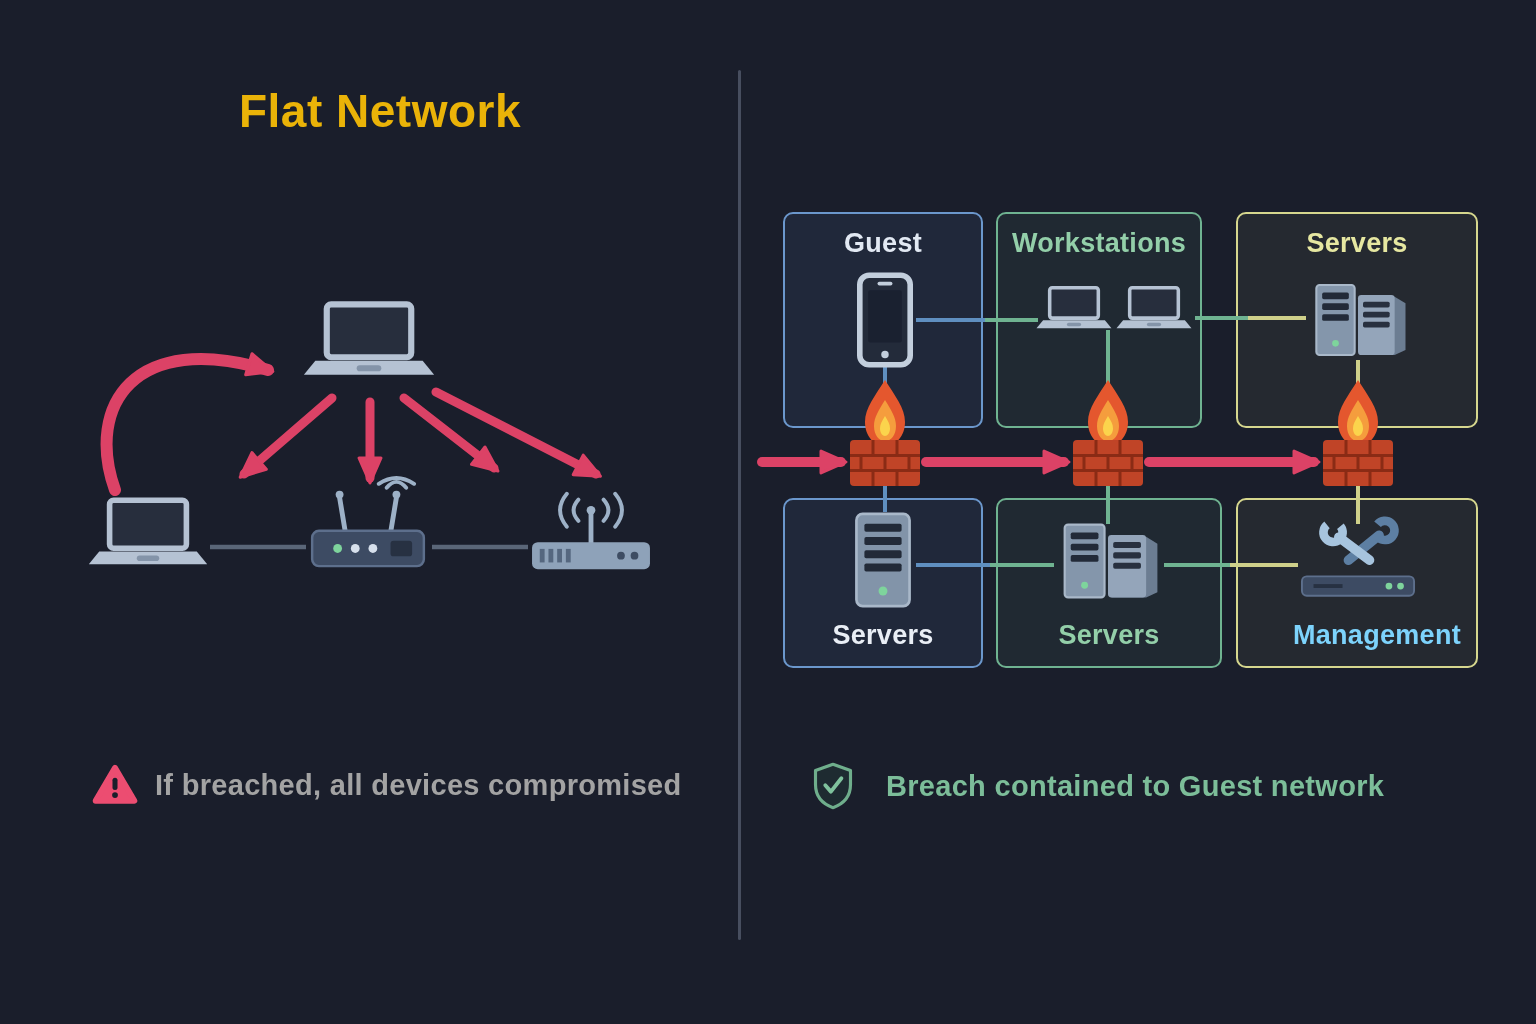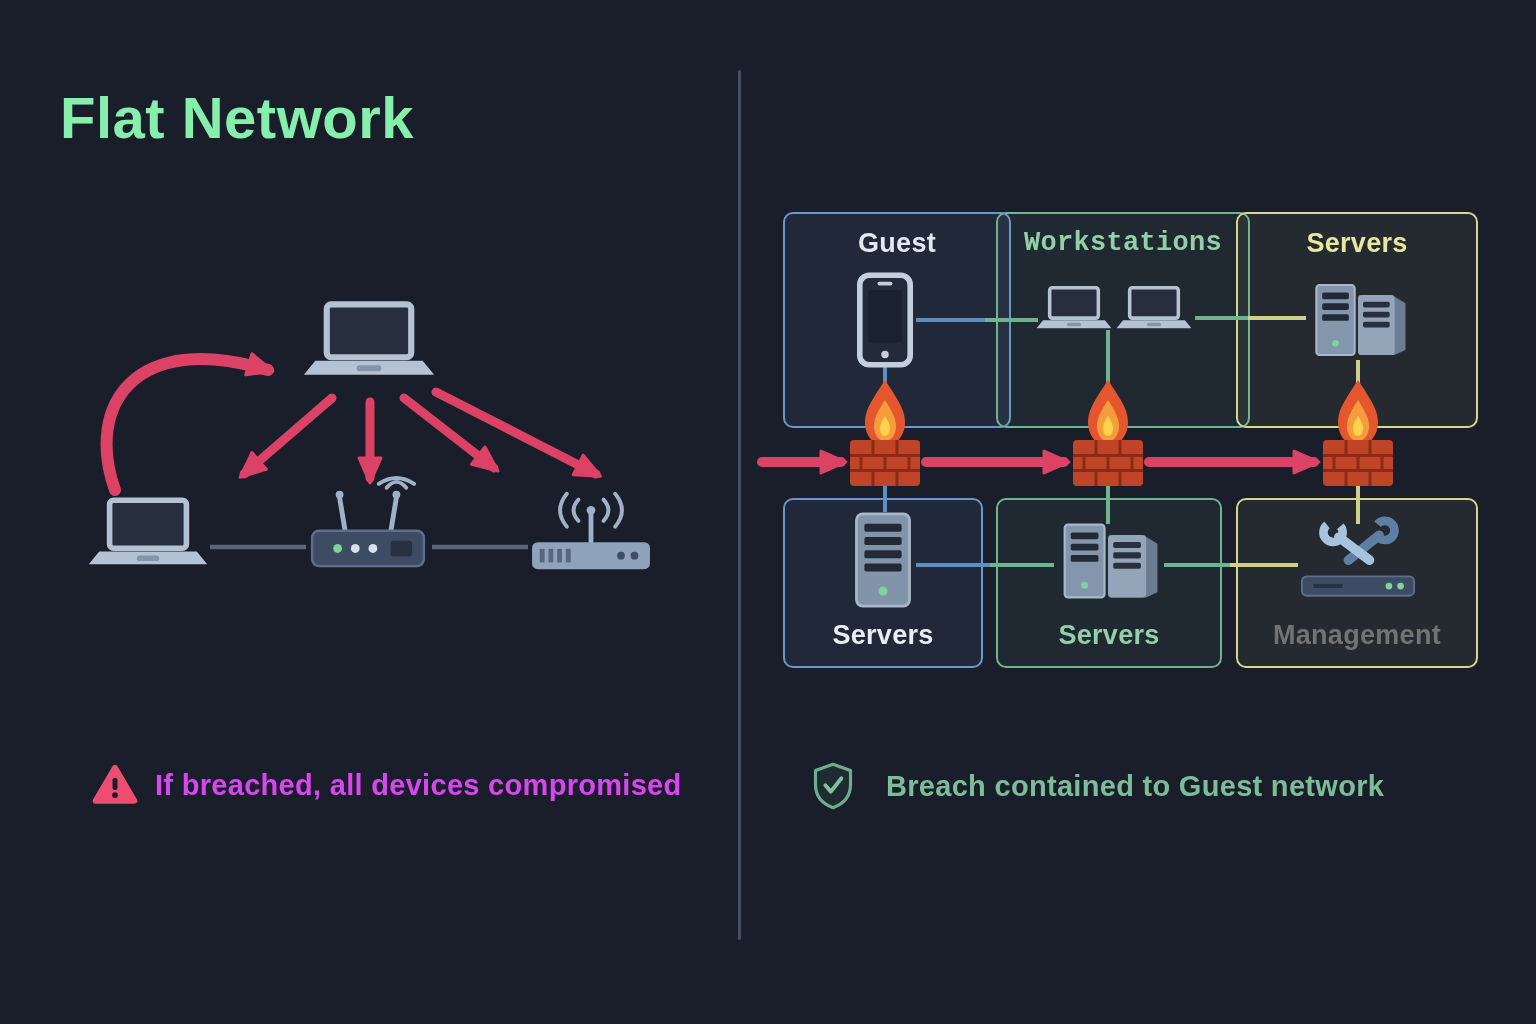--- a/index.html
+++ b/index.html
@@ -3,22 +3,22 @@
 <meta charset="utf-8">
 <style>
   * { margin:0; padding:0; box-sizing:border-box; }
   html,body { background:#11141d; }
   body { font-family:"Liberation Sans","DejaVu Sans",sans-serif; }
   #canvas {
     position:relative; width:1536px; height:1024px;
     background:#1a1e2b; overflow:hidden;
   }
   .title {
-    position:absolute; color:#86efac; font-size:58px; font-weight:bold;
-    letter-spacing:.5px; text-align:left;
+    position:absolute; color:#eab308; font-size:46px; font-weight:bold;
+    letter-spacing:.5px; text-align:center;
   }
   .left-title  { left:60px;  top:84px; width:640px; }
   .right-title { left:772px; top:84px; width:640px; }
   .divider {
     position:absolute; left:738px; top:70px; width:3px; height:870px;
     background:#474e5f; border-radius:2px;
   }
   .seg-box {
     position:absolute; border:2.5px solid #888; border-radius:10px;
   }
@@ -26,21 +26,21 @@
     position:absolute; left:0; width:100%; text-align:center;
     font-size:27px; font-weight:bold; letter-spacing:.3px;
   }
   .seg-label.pos-top { top:14px; }
   .seg-label.pos-bottom { bottom:15px; }
   .overlay { position:absolute; left:0; top:0; pointer-events:none; }
   .caption {
     position:absolute; display:flex; align-items:center; gap:17px;
     font-size:29px; font-weight:bold; letter-spacing:.3px;
   }
-  .caption-left  { left:92px;  top:764px; color:#d946ef; }
+  .caption-left  { left:92px;  top:764px; color:#a3a3a3; }
   .caption-right { left:812px; top:762px; color:#7cbd99;gap:32px; }
   .cap-icon { flex:0 0 auto; }
 </style>
 </head>
 <body>
 
 <div id="canvas">
 
   <svg width="0" height="0" style="position:absolute" aria-hidden="true">
     <defs>
@@ -156,37 +156,37 @@
         <line x1="14" y1="12" x2="44" y2="12" stroke="#273142" stroke-width="4"></line>
         <circle cx="92" cy="12" r="3.5" fill="#7ed49c"></circle>
         <circle cx="104" cy="12" r="3.5" fill="#7ed49c"></circle>
       </symbol>
     </defs>
   </svg>
 
   <div class="title left-title">Flat Network</div>
   <div class="divider"></div>
 
-  <div class="seg-box" style="left: 783px; top: 212px; width: 228px; height: 216px; border-color: rgb(107, 151, 204); background: rgba(91, 141, 200, 0.1);">
+  <div class="seg-box" style="left: 783px; top: 212px; width: 200px; height: 216px; border-color: rgb(107, 151, 204); background: rgba(91, 141, 200, 0.1);">
     <div class="seg-label pos-top" style="color: rgb(226, 233, 243);">Guest</div>
   </div>
-  <div class="seg-box" style="left: 996px; top: 212px; width: 254px; height: 216px; border-color: rgb(111, 179, 145); background: rgba(110, 179, 145, 0.08); font-family: Liberation Mono, monospace;">
+  <div class="seg-box" style="left: 996px; top: 212px; width: 206px; height: 216px; border-color: rgb(111, 179, 145); background: rgba(110, 179, 145, 0.08);">
     <div class="seg-label pos-top" style="color: rgb(147, 207, 169);">Workstations</div>
   </div>
   <div class="seg-box" style="left: 1236px; top: 212px; width: 242px; height: 216px; border-color: rgb(214, 215, 142); background: rgba(214, 215, 142, 0.06);">
     <div class="seg-label pos-top" style="color: rgb(230, 231, 161);">Servers</div>
   </div>
   <div class="seg-box" style="left: 783px; top: 498px; width: 200px; height: 170px; border-color: rgb(107, 151, 204); background: rgba(91, 141, 200, 0.1);">
     <div class="seg-label pos-bottom" style="color: rgb(233, 238, 245);">Servers</div>
   </div>
   <div class="seg-box" style="left: 996px; top: 498px; width: 226px; height: 170px; border-color: rgb(111, 179, 145); background: rgba(110, 179, 145, 0.08);">
     <div class="seg-label pos-bottom" style="color: rgb(147, 207, 169);">Servers</div>
   </div>
   <div class="seg-box" style="left: 1236px; top: 498px; width: 242px; height: 170px; border-color: rgb(214, 215, 142); background: rgba(214, 215, 142, 0.06);">
-    <div class="seg-label pos-bottom" style="color: #737373;">Management</div>
+    <div class="seg-label pos-bottom" style="color: #7dd3fc; margin-left: 20px;">Management</div>
   </div>
 
   <svg class="overlay" width="1536" height="1024" viewBox="0 0 1536 1024">
 
     <g>
 
       <line x1="210" y1="547" x2="306" y2="547" stroke="#5a6678" stroke-width="4.5"></line>
       <line x1="432" y1="547" x2="528" y2="547" stroke="#5a6678" stroke-width="4.5"></line>
 
       <g stroke="#dc4266" fill="none" stroke-linecap="round">

